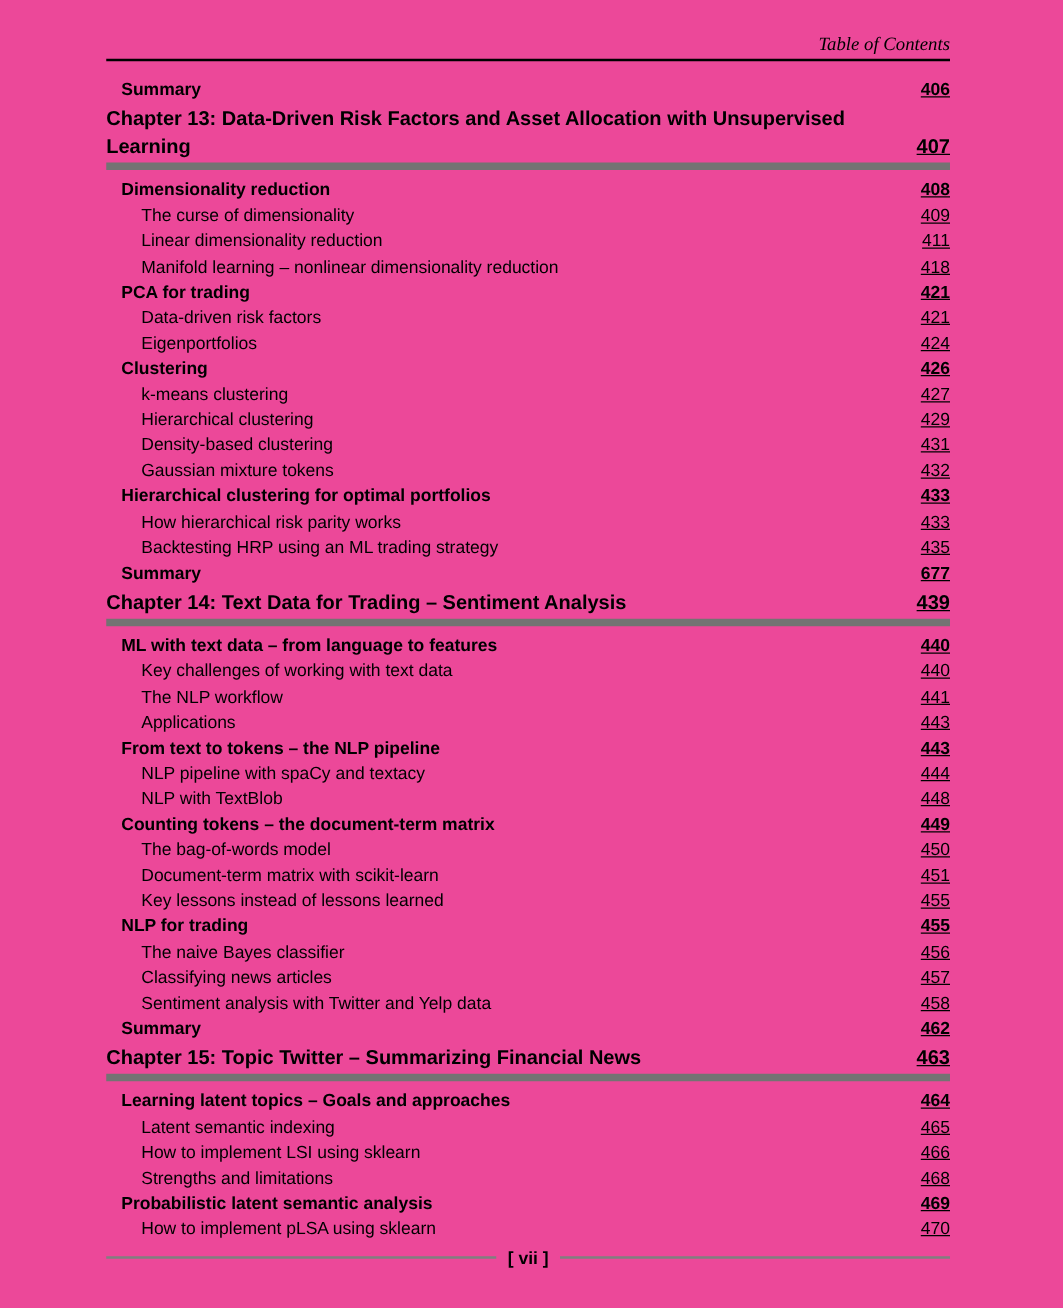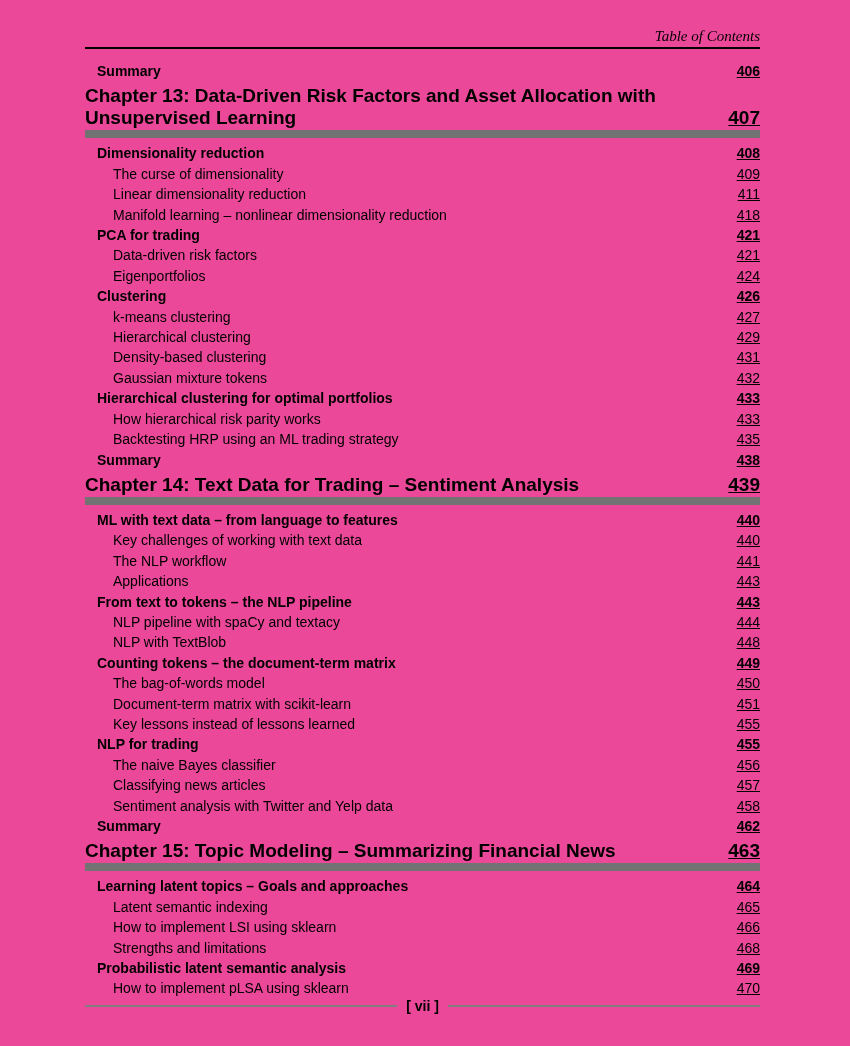--- a/index.html
+++ b/index.html
@@ -47,23 +47,23 @@
     justify-content: space-between;
     align-items: flex-end;
     font-size: 14px;
     line-height: 20.4px;
   }
   .toc-row .toc-label { text-align: left; }
   .toc-row .toc-page  { text-align: right; white-space: nowrap; text-decoration: underline; }
 
   .toc-row.level-chapter {
     font-weight: bold;
-    font-size: 19px;
+    font-size: 16px;
     line-height: 22px;
-    border-bottom: 8px solid #737373;
+    border-bottom: 6px solid #737373;
     padding-bottom: 1px;
     margin-top: 4px;
     margin-bottom: 5px;
   }
   .toc-row.level-chapter .toc-label { max-width: 600px; }
 
   .toc-row.level-section {
     font-weight: bold;
     padding-left: 12px;
   }
@@ -165,21 +165,21 @@
       <div class="toc-row level-subsection">
     <span class="toc-label">How hierarchical risk parity works</span>
     <span class="toc-page">433</span>
   </div>
       <div class="toc-row level-subsection">
     <span class="toc-label">Backtesting HRP using an ML trading strategy</span>
     <span class="toc-page">435</span>
   </div>
       <div class="toc-row level-section">
     <span class="toc-label">Summary</span>
-    <span class="toc-page">438</span>
+    <span class="toc-page">677</span>
   </div>
       <div class="toc-row level-chapter">
     <span class="toc-label">Chapter 14: Text Data for Trading – Sentiment Analysis</span>
     <span class="toc-page">439</span>
   </div>
       <div class="toc-row level-section">
     <span class="toc-label">ML with text data – from language to features</span>
     <span class="toc-page">440</span>
   </div>
       <div class="toc-row level-subsection">
@@ -236,21 +236,21 @@
   </div>
       <div class="toc-row level-subsection">
     <span class="toc-label">Sentiment analysis with Twitter and Yelp data</span>
     <span class="toc-page">458</span>
   </div>
       <div class="toc-row level-section">
     <span class="toc-label">Summary</span>
     <span class="toc-page">462</span>
   </div>
       <div class="toc-row level-chapter">
-    <span class="toc-label">Chapter 15: Topic Modeling – Summarizing Financial News</span>
+    <span class="toc-label">Chapter 15: Topic Twitter – Summarizing Financial News</span>
     <span class="toc-page">463</span>
   </div>
       <div class="toc-row level-section">
     <span class="toc-label">Learning latent topics – Goals and approaches</span>
     <span class="toc-page">464</span>
   </div>
       <div class="toc-row level-subsection">
     <span class="toc-label">Latent semantic indexing</span>
     <span class="toc-page">465</span>
   </div>

